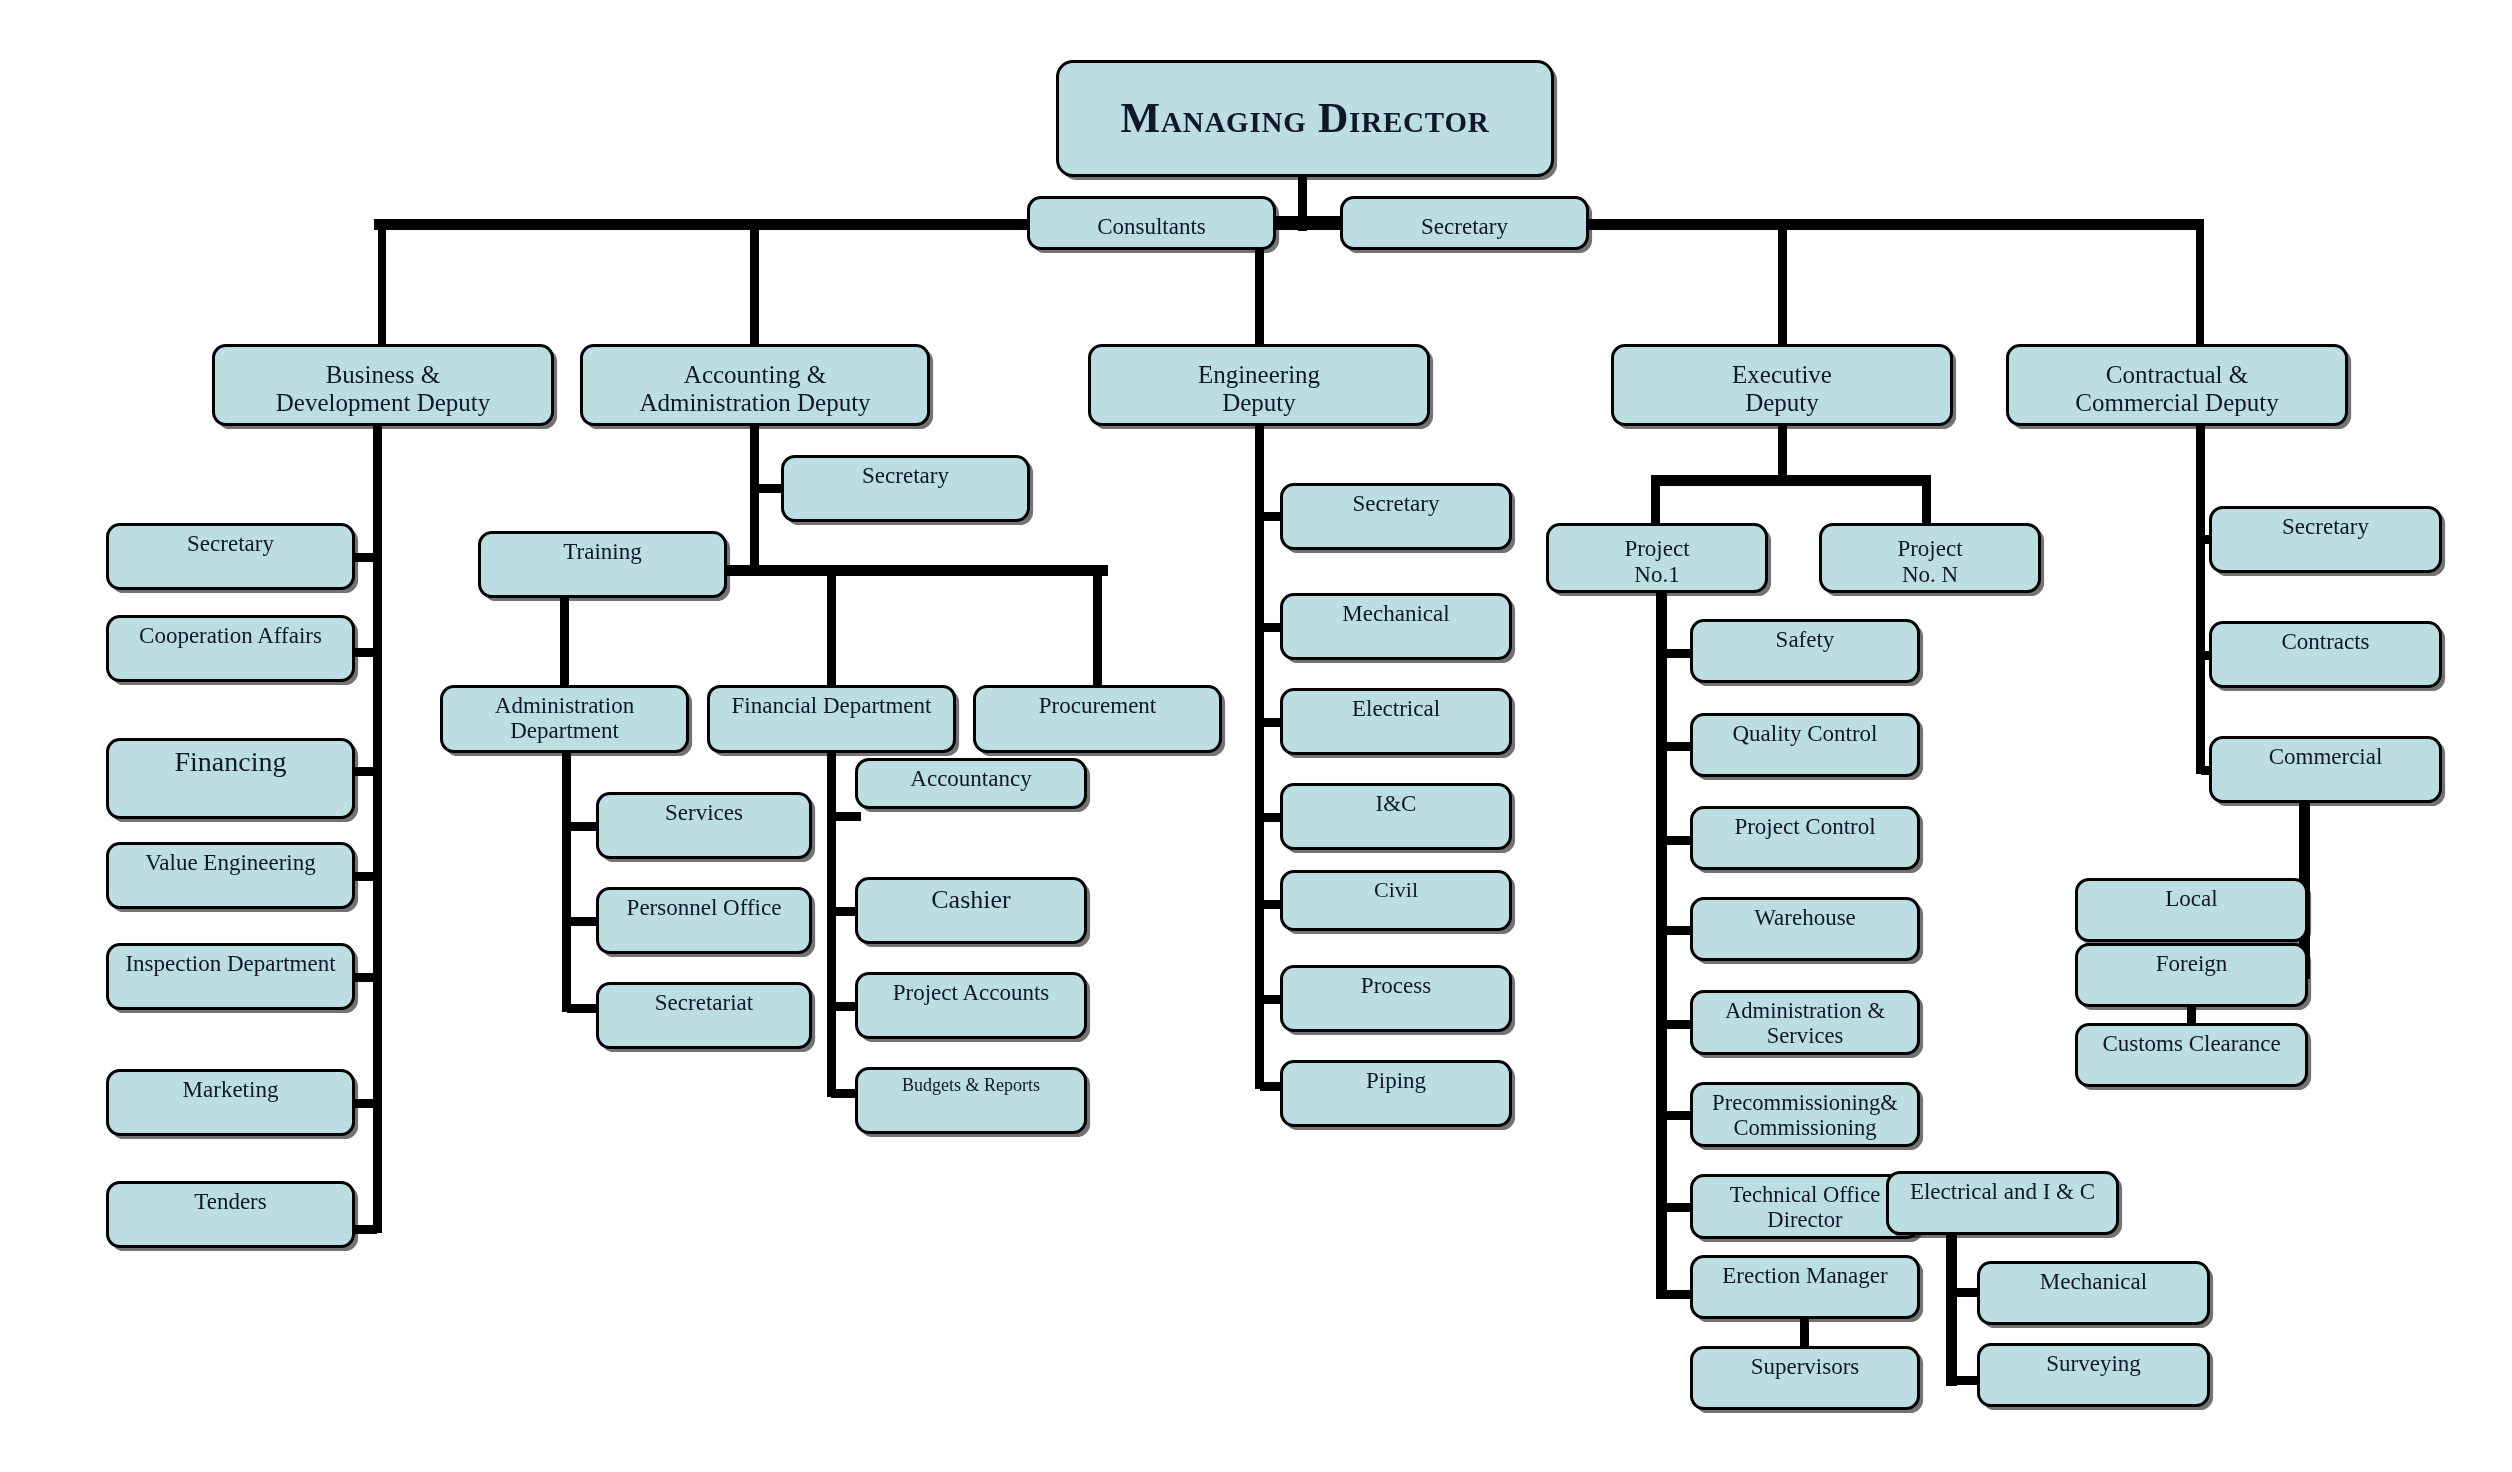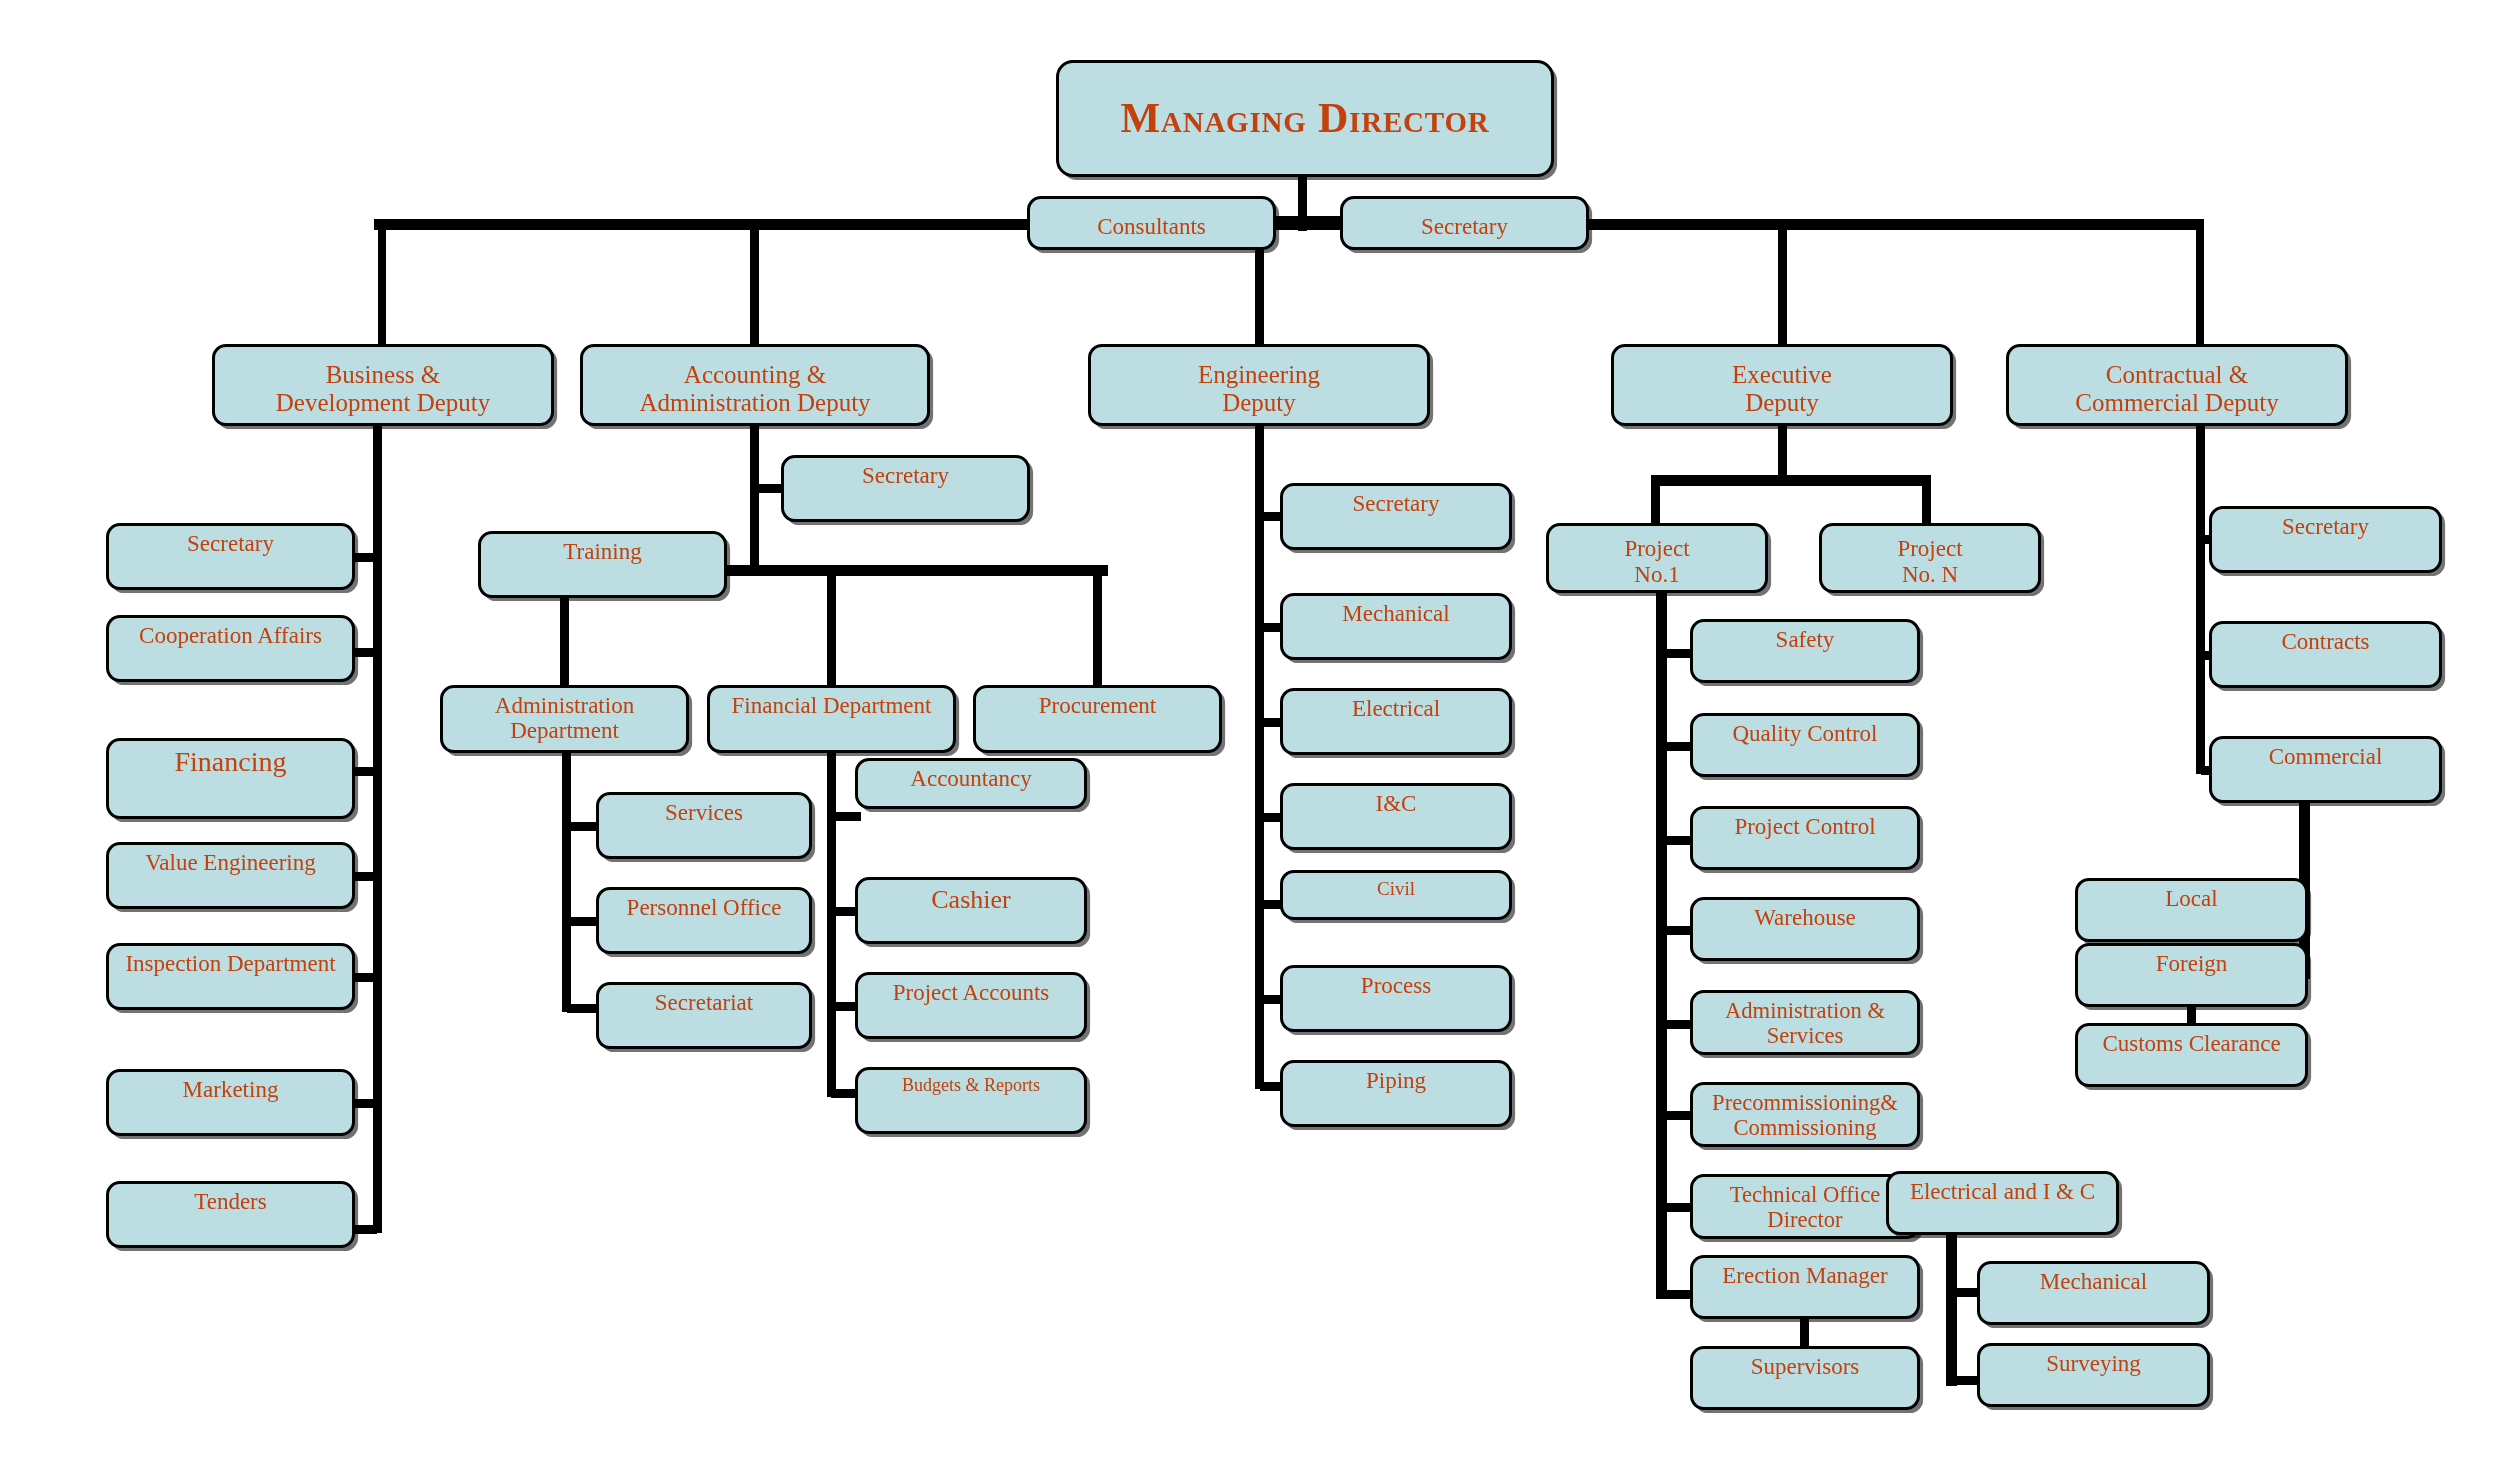--- a/index.html
+++ b/index.html
@@ -23,21 +23,21 @@
   .node {
     position: absolute;
     box-sizing: border-box;
     background: #bcdde2;
     border: 3.1px solid #000000;
     border-radius: 14px;
     display: flex;
     justify-content: center;
     align-items: flex-start;
     text-align: center;
-    color: #c2410c;
+    color: #0f172a;
     line-height: 1.12;
     padding-top: 4.7px;
     z-index: 5;
     box-shadow: 3.9px 3.9px 0 -0.8px rgba(0,0,0,0.55);
   }
   .node > .label {
     display: block;
     width: 100%;
     white-space: pre-line;
   }
@@ -219,21 +219,21 @@
       </div>
       <div class="node" style="left: 1280px; top: 593px; width: 232px; height: 67px; font-size: 23px;">
         <span class="label">Mechanical</span>
       </div>
       <div class="node" style="left: 1280px; top: 688px; width: 232px; height: 67px; font-size: 23px;">
         <span class="label">Electrical</span>
       </div>
       <div class="node" style="left: 1280px; top: 783px; width: 232px; height: 67px; font-size: 23px;">
         <span class="label">I&amp;C</span>
       </div>
-      <div class="node" style="left: 1280px; top: 870px; width: 232px; height: 50px; font-size: 19px; text-align: center;">
+      <div class="node" style="left: 1280px; top: 870px; width: 232px; height: 61px; font-size: 22px; text-align: center;">
         <span class="label">Civil</span>
       </div>
       <div class="node" style="left: 1280px; top: 965px; width: 232px; height: 67px; font-size: 23px;">
         <span class="label">Process</span>
       </div>
       <div class="node" style="left: 1280px; top: 1060px; width: 232px; height: 67px; font-size: 23px;">
         <span class="label">Piping</span>
       </div>
       <div class="node mid" style="left: 1546px; top: 523px; width: 222px; height: 70px; font-size: 23px;">
         <span class="label">Project

